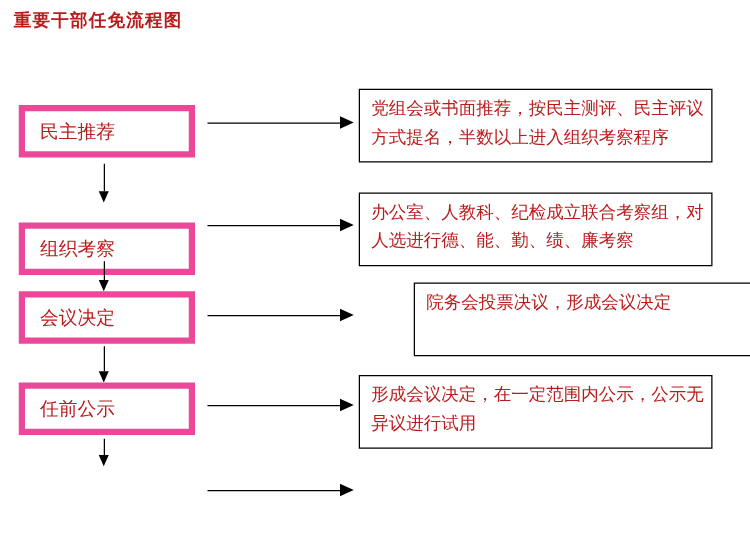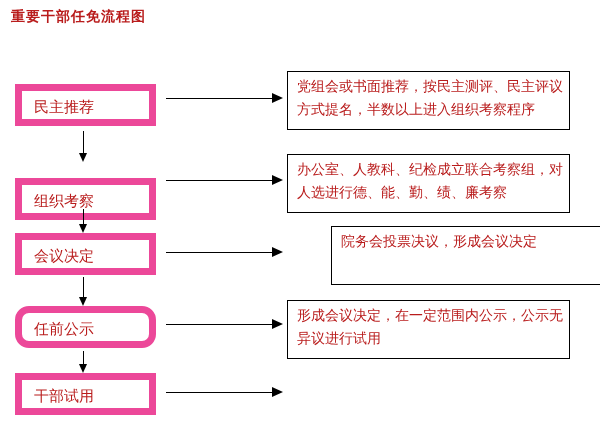--- a/index.html
+++ b/index.html
@@ -24,21 +24,21 @@
     font-size: 14px;
     font-weight: bold;
     letter-spacing: 1px;
     white-space: nowrap;
   }
   .step-box {
     position: absolute;
     left: 15px;
     width: 141px;
     height: 42px;
-    border: 7px solid #ec4899;
+    border: 5px solid #ec4899;
     box-sizing: border-box;
     font-size: 15px;
     padding: 7px 4px 0 12px;
     background: #ffffff;
   }
   .desc-box {
     position: absolute;
     left: 287px;
     width: 283px;
     height: 59px;
@@ -82,21 +82,21 @@
     width: 0;
     height: 0;
     border-top: 9px solid #000000;
     border-left: 4.5px solid transparent;
     border-right: 4.5px solid transparent;
   }
   
   .step-1 { top: 84px; }
   .step-2 { top: 162px; margin-top: 16px; }
   .step-3 { top: 233px; }
-  .step-4 { top: 306px; border-radius: 14px; }
+  .step-4 { top: 306px; }
   .step-5 { top: 373px; }
   .desc-1 { top: 71px; }
   .desc-2 { top: 154px; }
   .desc-3 { top: 226px; margin-left: 44px; }
   .desc-4 { top: 300px; }
   .desc-5 { top: 365px; }
   .harrow-1 { top: 98px; }
   .harrow-2 { top: 180px; }
   .harrow-3 { top: 252px; }
   .harrow-4 { top: 324px; }
@@ -130,16 +130,15 @@
   <div class="desc-box desc-3">院务会投票决议，形成会议决定</div>
 
   <div class="v-arrow varrow-3"></div>
 
   <div class="step-box step-4">任前公示</div>
   <div class="h-arrow harrow-4"></div>
   <div class="desc-box desc-4">形成会议决定，在一定范围内公示，公示无异议进行试用</div>
 
   <div class="v-arrow varrow-4"></div>
 
-  <div class="step-box step-5">干部试用</div>
   <div class="h-arrow harrow-5"></div>
 
 </div>
 
 </body></html>

